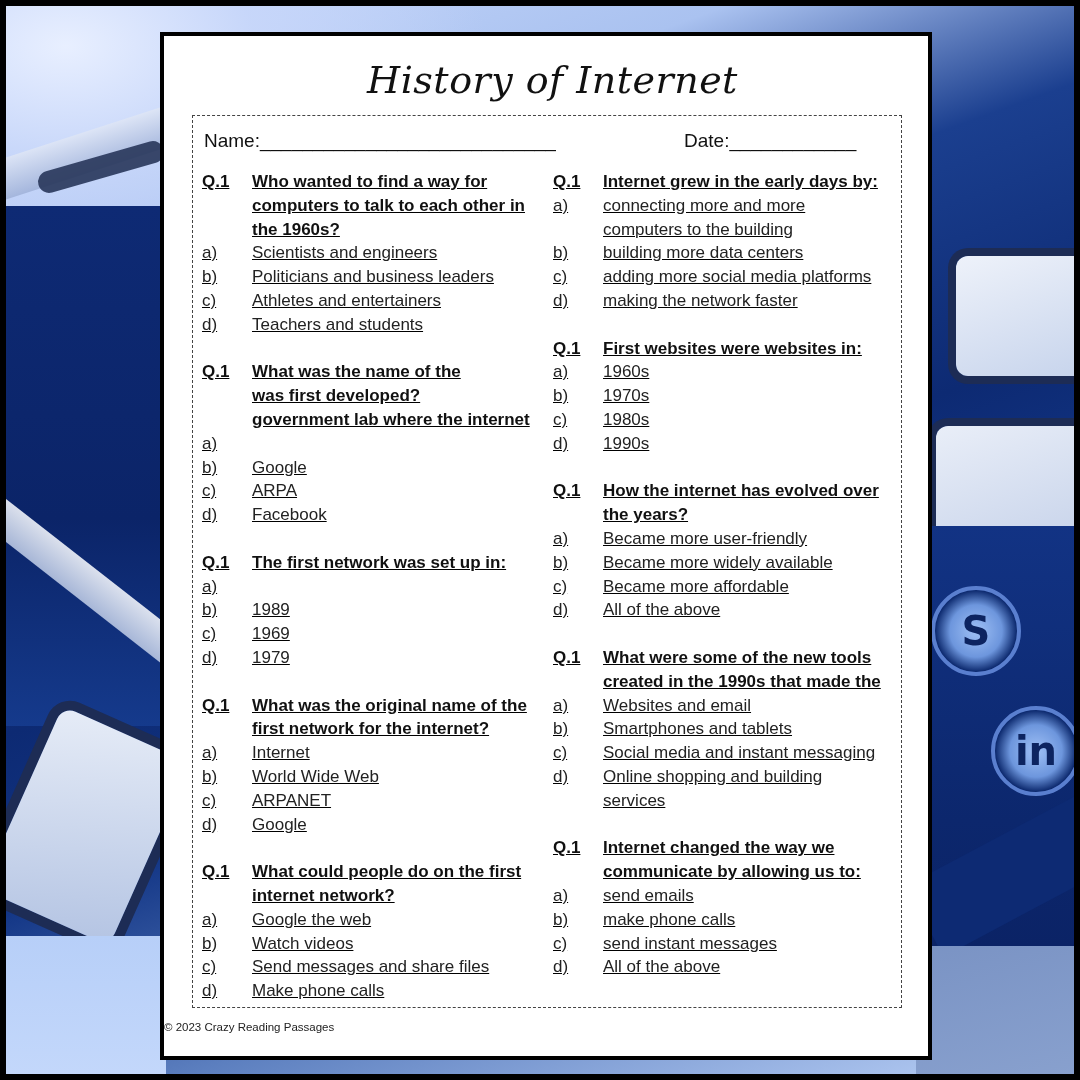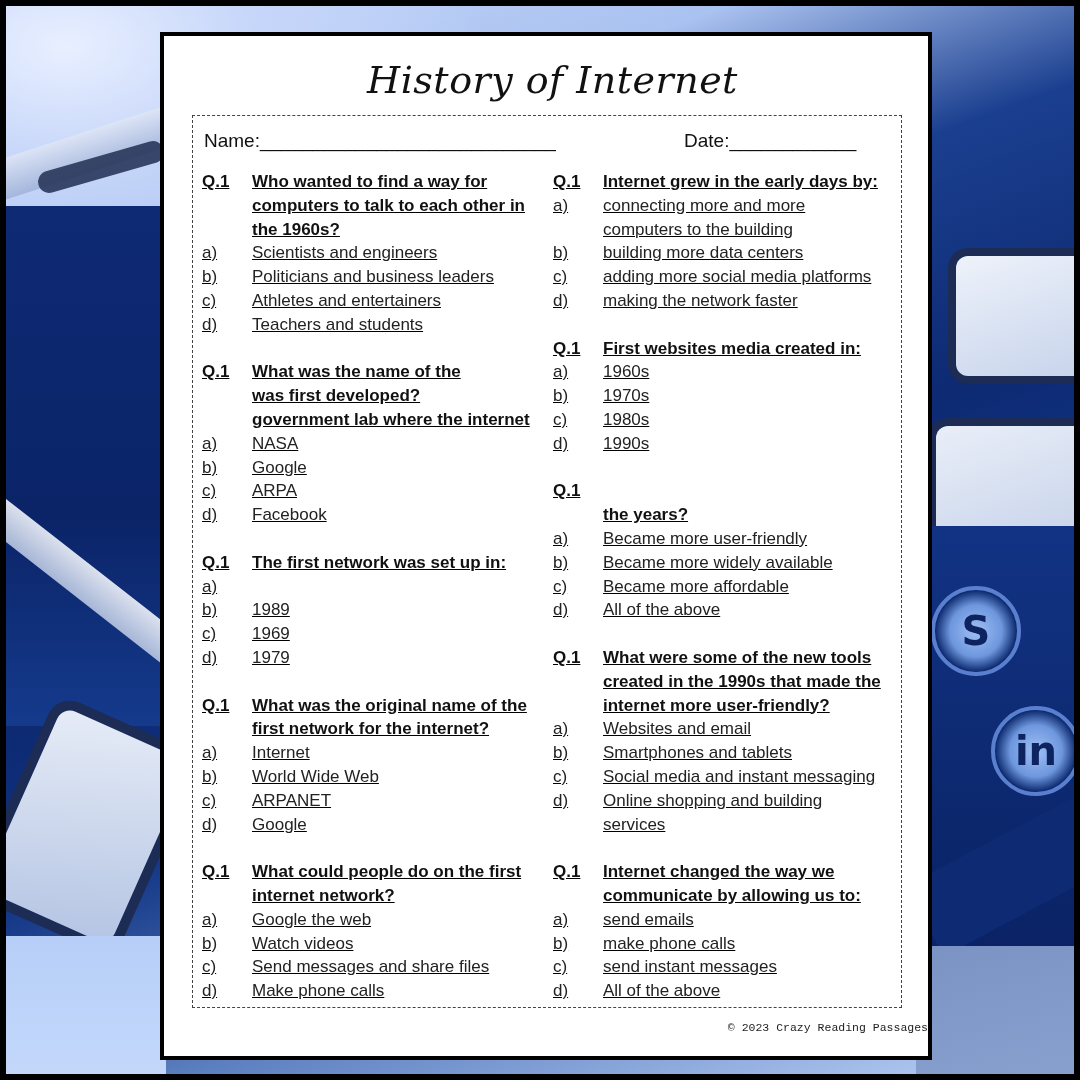--- a/index.html
+++ b/index.html
@@ -105,21 +105,21 @@
       display: flex; font-family: "Liberation Sans", sans-serif;
       font-size: 17px; line-height: 23.8px; color: #111;
     }
     .line .lbl { width: 50px; flex: none; }
     .line .txt { flex: 1; }
     .line.question { font-weight: bold; }
     .line.option { color: #222; }
 
     .footer {
       position: absolute; left: 0; top: 985px; width: 100%;
-      text-align: right; font-family: Liberation Mono, monospace;
+      text-align: left; font-family: Liberation Sans, sans-serif;
       font-size: 11.5px; color: #222;
     }
   </style>
 </head>
 <body>
 
 <div class="frame">
   <div class="bg-shape bg-phone-edge"></div>
   <div class="bg-shape bg-speaker"></div>
   <div class="bg-shape bg-screen-left"></div>
@@ -186,21 +186,20 @@
             <div class="line question">
               <span class="lbl"></span>
               <span class="txt">was first developed?</span>
             </div>
             <div class="line question">
               <span class="lbl"></span>
               <span class="txt">government lab where the internet</span>
             </div>
             <div class="line option">
               <span class="lbl">a)</span>
-              <span class="txt">NASA</span>
             </div>
             <div class="line option">
               <span class="lbl">b)</span>
               <span class="txt">Google</span>
             </div>
             <div class="line option">
               <span class="lbl">c)</span>
               <span class="txt">ARPA</span>
             </div>
             <div class="line option">
@@ -305,21 +304,21 @@
               <span class="txt">adding more social media platforms</span>
             </div>
             <div class="line option">
               <span class="lbl">d)</span>
               <span class="txt">making the network faster</span>
             </div>
           </div>
           <div class="q">
             <div class="line question">
               <span class="lbl">Q.1</span>
-              <span class="txt">First websites media created in:</span>
+              <span class="txt">First websites were websites in:</span>
             </div>
             <div class="line option">
               <span class="lbl">a)</span>
               <span class="txt">1960s</span>
             </div>
             <div class="line option">
               <span class="lbl">b)</span>
               <span class="txt">1970s</span>
             </div>
             <div class="line option">
@@ -327,20 +326,21 @@
               <span class="txt">1980s</span>
             </div>
             <div class="line option">
               <span class="lbl">d)</span>
               <span class="txt">1990s</span>
             </div>
           </div>
           <div class="q">
             <div class="line question">
               <span class="lbl">Q.1</span>
+              <span class="txt">How the internet has evolved over</span>
             </div>
             <div class="line question">
               <span class="lbl"></span>
               <span class="txt">the years?</span>
             </div>
             <div class="line option">
               <span class="lbl">a)</span>
               <span class="txt">Became more user-friendly</span>
             </div>
             <div class="line option">
@@ -360,21 +360,20 @@
             <div class="line question">
               <span class="lbl">Q.1</span>
               <span class="txt">What were some of the new tools</span>
             </div>
             <div class="line question">
               <span class="lbl"></span>
               <span class="txt">created in the 1990s that made the</span>
             </div>
             <div class="line question">
               <span class="lbl"></span>
-              <span class="txt">internet more user-friendly?</span>
             </div>
             <div class="line option">
               <span class="lbl">a)</span>
               <span class="txt">Websites and email</span>
             </div>
             <div class="line option">
               <span class="lbl">b)</span>
               <span class="txt">Smartphones and tablets</span>
             </div>
             <div class="line option">

